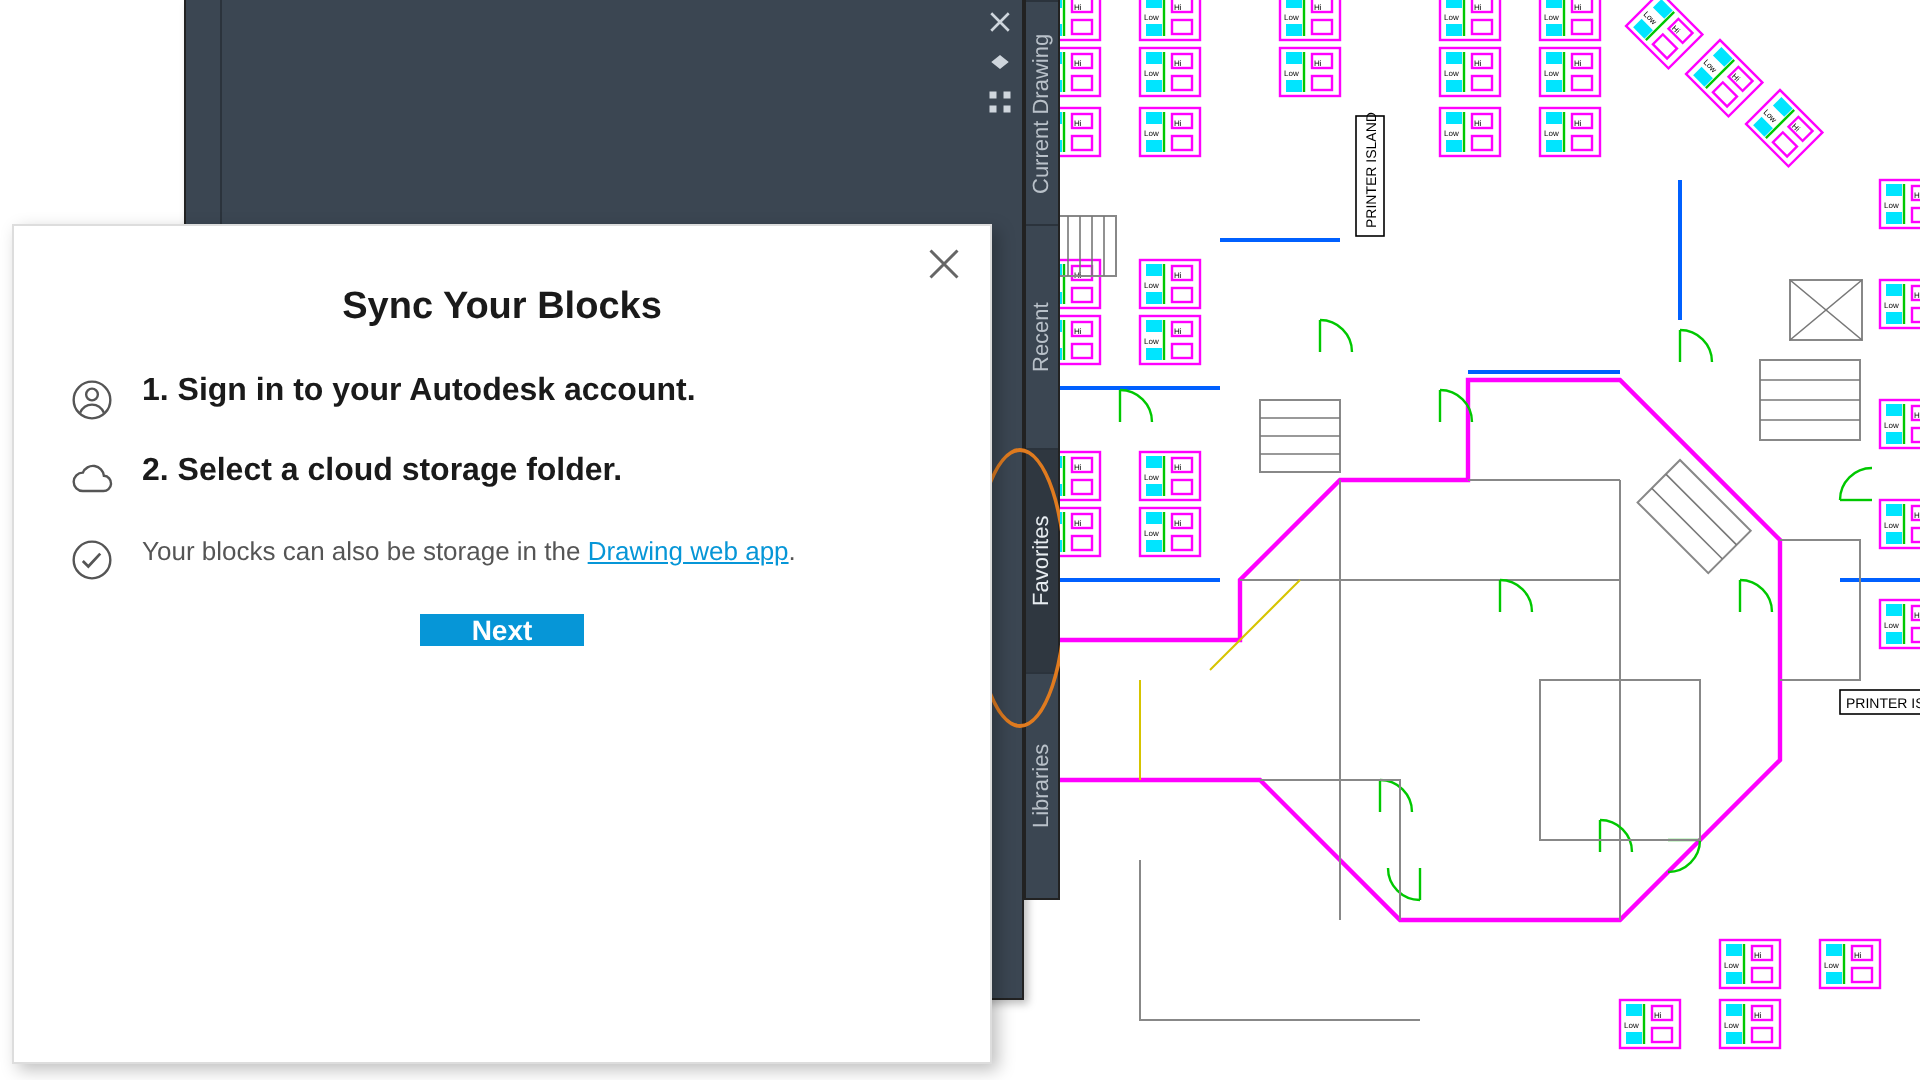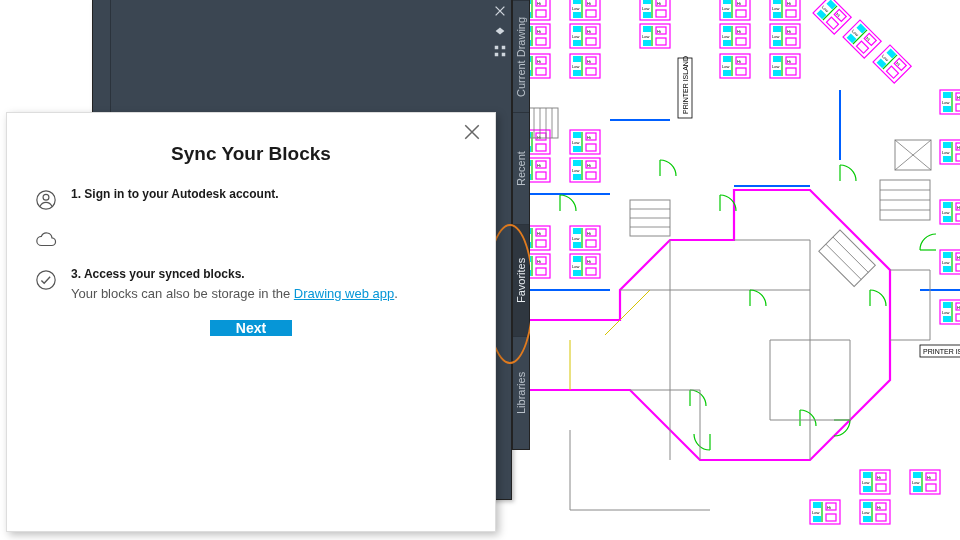--- a/index.html
+++ b/index.html
@@ -41,21 +41,21 @@
   .dialog {
     position: absolute; left: 6px; top: 112px; width: 490px; height: 420px;
     background: #fff; border: 1px solid #ddd; box-shadow: 3px 3px 8px rgba(0,0,0,.25);
     padding: 30px 28px 20px 28px;
   }
   .dialog .close { position: absolute; right: 14px; top: 10px; width: 18px; height: 18px; color: #666; cursor: pointer; }
   .dialog h2 { text-align: center; font-size: 19px; font-weight: 600; color: #1a1a1a; margin-bottom: 22px; }
   .step { display: flex; gap: 14px; margin-bottom: 16px; }
   .step svg { flex: 0 0 22px; width: 22px; height: 22px; color: #555; margin-top: 2px; }
   .step .body { flex: 1; }
-  .step .heading { font-size: 12px; font-weight: 600; color: #1a1a1a; margin-bottom: 4px; }
+  .step .heading { font-size: 16px; font-weight: 600; color: #1a1a1a; margin-bottom: 4px; }
   .step .desc { font-size: 13px; color: #555; line-height: 1.4; }
   .step .desc a { color: #0696d7; text-decoration: underline; cursor: pointer; }
   .btnrow { text-align: center; margin-top: 14px; }
   .btn { display: inline-block; background: #0696d7; color: #fff; font-size: 14px; font-weight: 600; padding: 0 26px; border: none; cursor: pointer; }
 
   
   .canvas { position: absolute; left: 530px; top: 0; width: 430px; height: 540px; background: #fff; overflow: hidden; }
   .canvas svg { position: absolute; left: -20px; top: -10px; width: 480px; height: 560px; }
   .mag  { stroke: #ff00ff; fill: none; stroke-width: 1.2; }
   .cyf  { fill: #00e5ff; }
@@ -119,30 +119,30 @@
     <div class="body">
         <div class="heading">1. Sign in to your Autodesk account.</div>
       </div>
   </div>
 
   <div class="step">
     <svg viewBox="0 0 24 24">
         <path d="M7 18a5 5 0 010-10 6 6 0 0111.5 1.7A4 4 0 0118 18H7z" fill="none" stroke="currentColor" stroke-width="1.3"></path>
       </svg>
     <div class="body">
+      <div class="heading">2. Select a cloud storage folder.</div>
     </div>
   </div>
 
   <div class="step">
     <svg viewBox="0 0 24 24">
         <circle cx="12" cy="12" r="10" fill="none" stroke="currentColor" stroke-width="1.3"></circle>
         <path d="M7 12.5l3 3 6.5-7" fill="none" stroke="currentColor" stroke-width="1.5"></path>
       </svg>
     <div class="body">
-      <div class="heading">3. Access your synced blocks.</div>
       <div class="desc">
         <span>Your blocks can also be storage in the </span><a>Drawing web app</a><span>.</span>
       </div>
     </div>
   </div>
 
   <div class="btnrow"><button class="btn">Next</button></div>
 </div>
 
 <div class="canvas">

